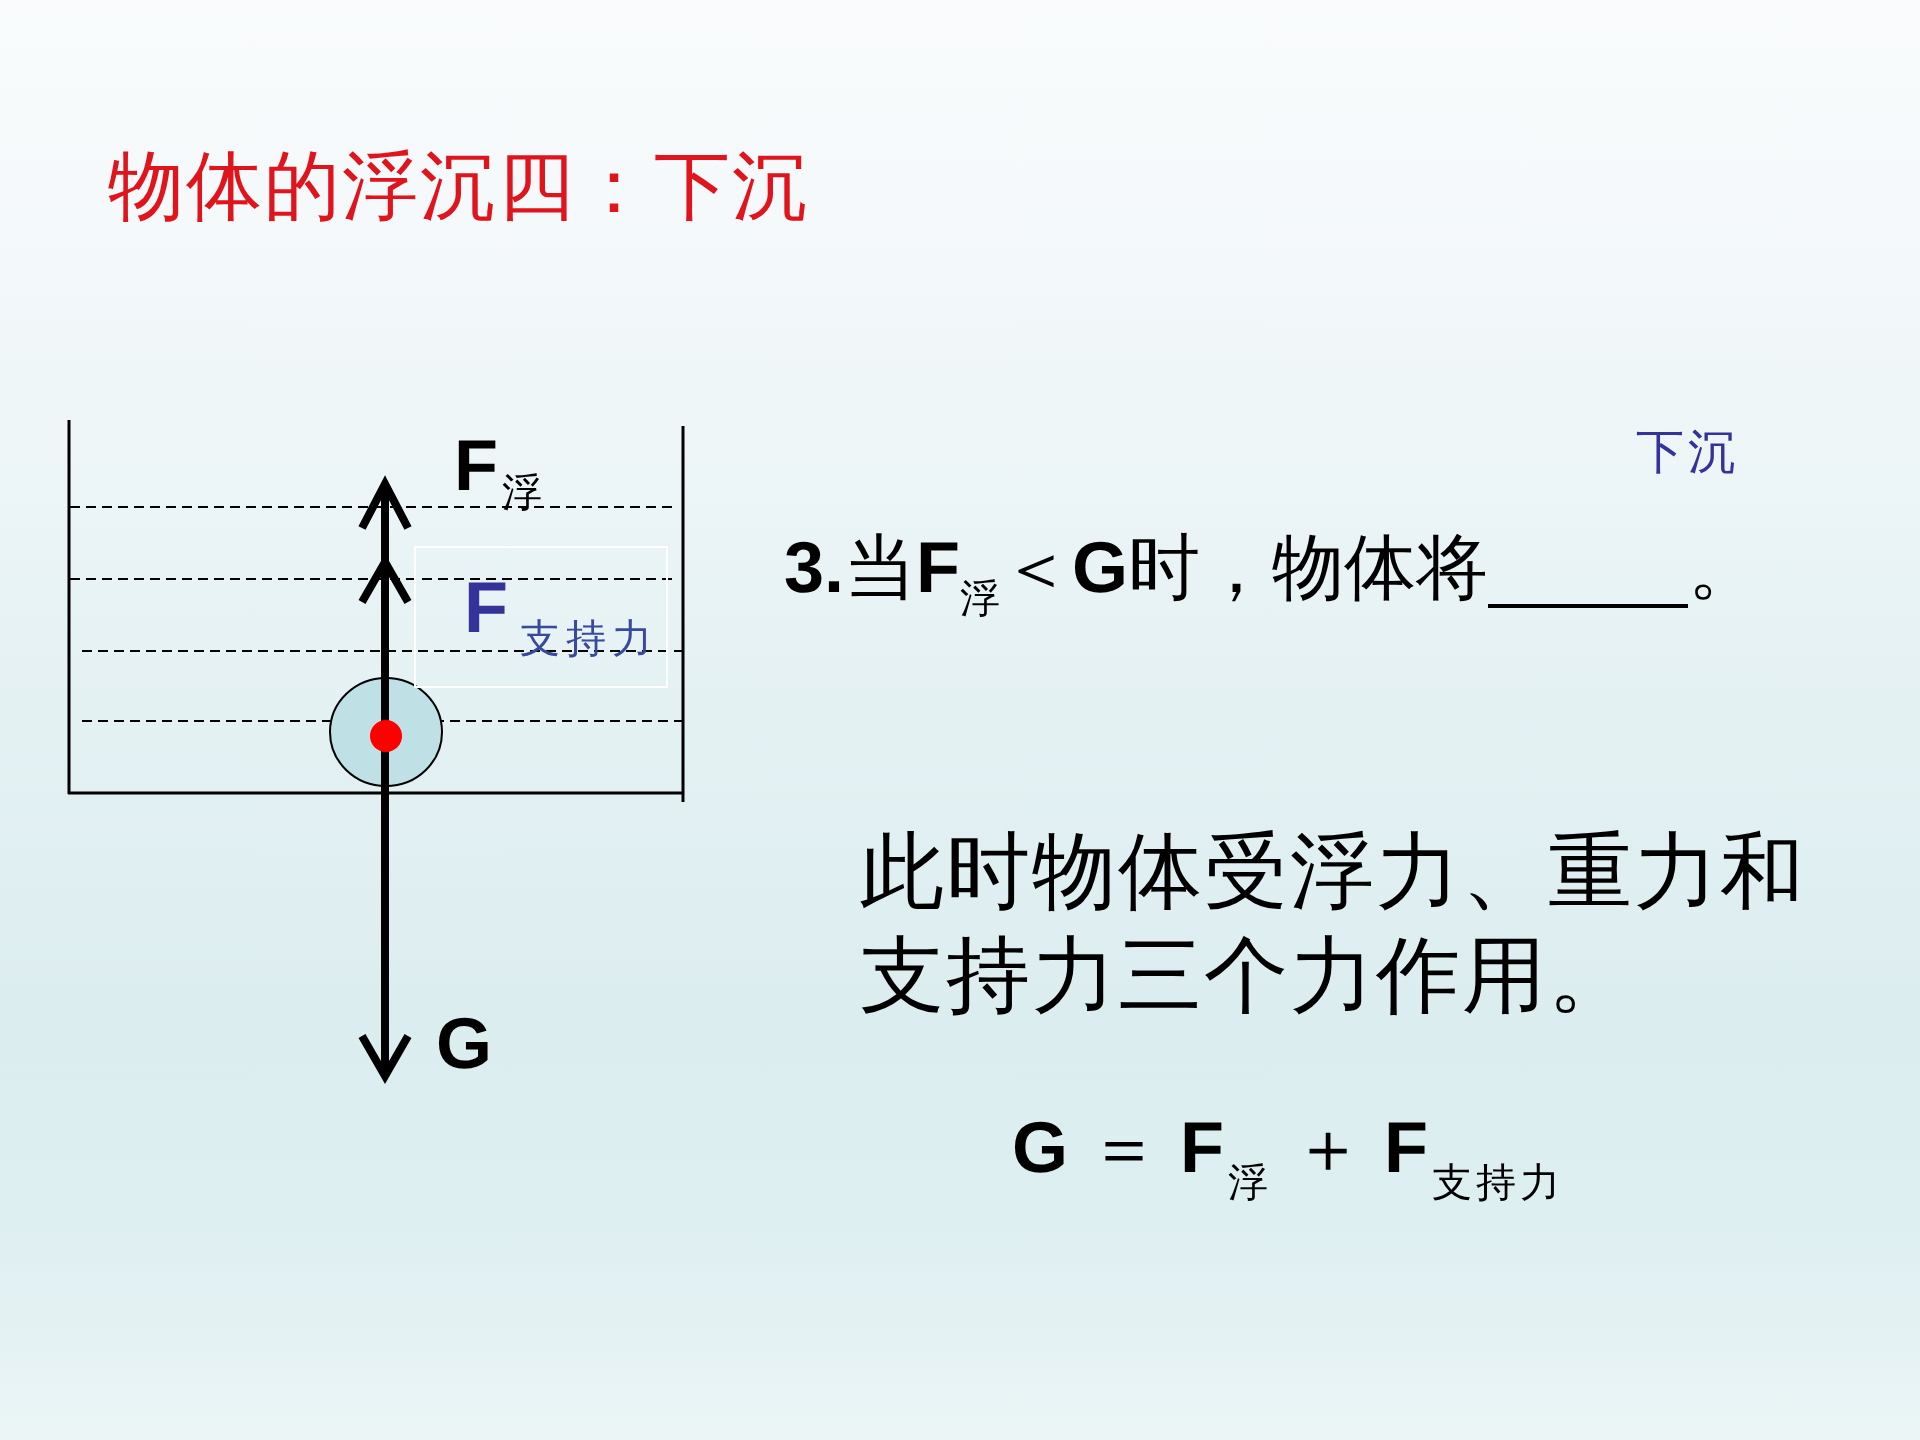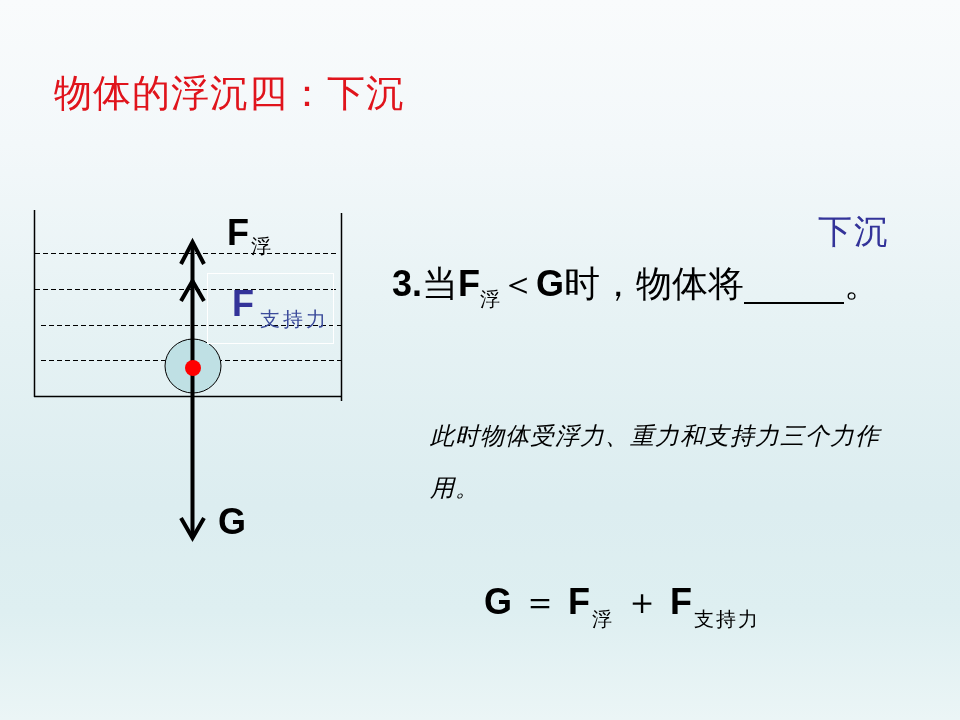--- a/index.html
+++ b/index.html
@@ -29,28 +29,28 @@
   .label-G { left: 218px; top: 504px; }
 
   .stmt { left: 392px; top: 222px; white-space: nowrap; font-size: 36px; line-height: 1; color: #000; margin-top: 44px; }
   .stmt .b { font-weight: bold; }
   .stmt .cn { font-family: "DejaVu Serif", "Liberation Serif", serif; font-weight: normal; }
   .stmt .sub { position: relative; top: 10px; font-size: 20px; }
   .stmt .blank {
     display: inline-block; width: 100px; border-bottom: 2px solid #000; position: relative; height: 36px; vertical-align: top;
   }
   .answer {
-    left: 818px; top: 214px; font-size: 34px; color: #333399;
+    left: 818px; top: 214px; font-size: 24px; color: #333399;
     font-family: "DejaVu Serif", "Liberation Serif", serif; white-space: nowrap; line-height: 1; letter-spacing: 2px;
   }
   .desc {
-    left: 430px; top: 410px; width: 480px; font-size: 24px; line-height: 52px;
-    font-family: "DejaVu Serif", "Liberation Serif", serif; color: #000; letter-spacing: 1px; font-style: italic;
+    left: 430px; top: 410px; width: 480px; font-size: 42px; line-height: 52px;
+    font-family: "DejaVu Serif", "Liberation Serif", serif; color: #000; letter-spacing: 1px;
   }
-  .formula { left: 484px; top: 556px; white-space: nowrap; font-size: 36px; line-height: 1; color: #000; margin-top: 28px; }
+  .formula { left: 506px; top: 556px; white-space: nowrap; font-size: 36px; line-height: 1; color: #000; }
   .formula .b { font-weight: bold; }
   .formula .op { font-family: "DejaVu Serif", "Liberation Serif", serif; margin: 0 10px; }
   .formula .sub { position: relative; top: 12px; font-size: 20px; margin-left: 2px; letter-spacing: 2px; }
 </style>
 </head>
 <body>
 
 <div class="abs title">物体的浮沉四：下沉</div>
 
 <svg class="diagram" width="960" height="720">

